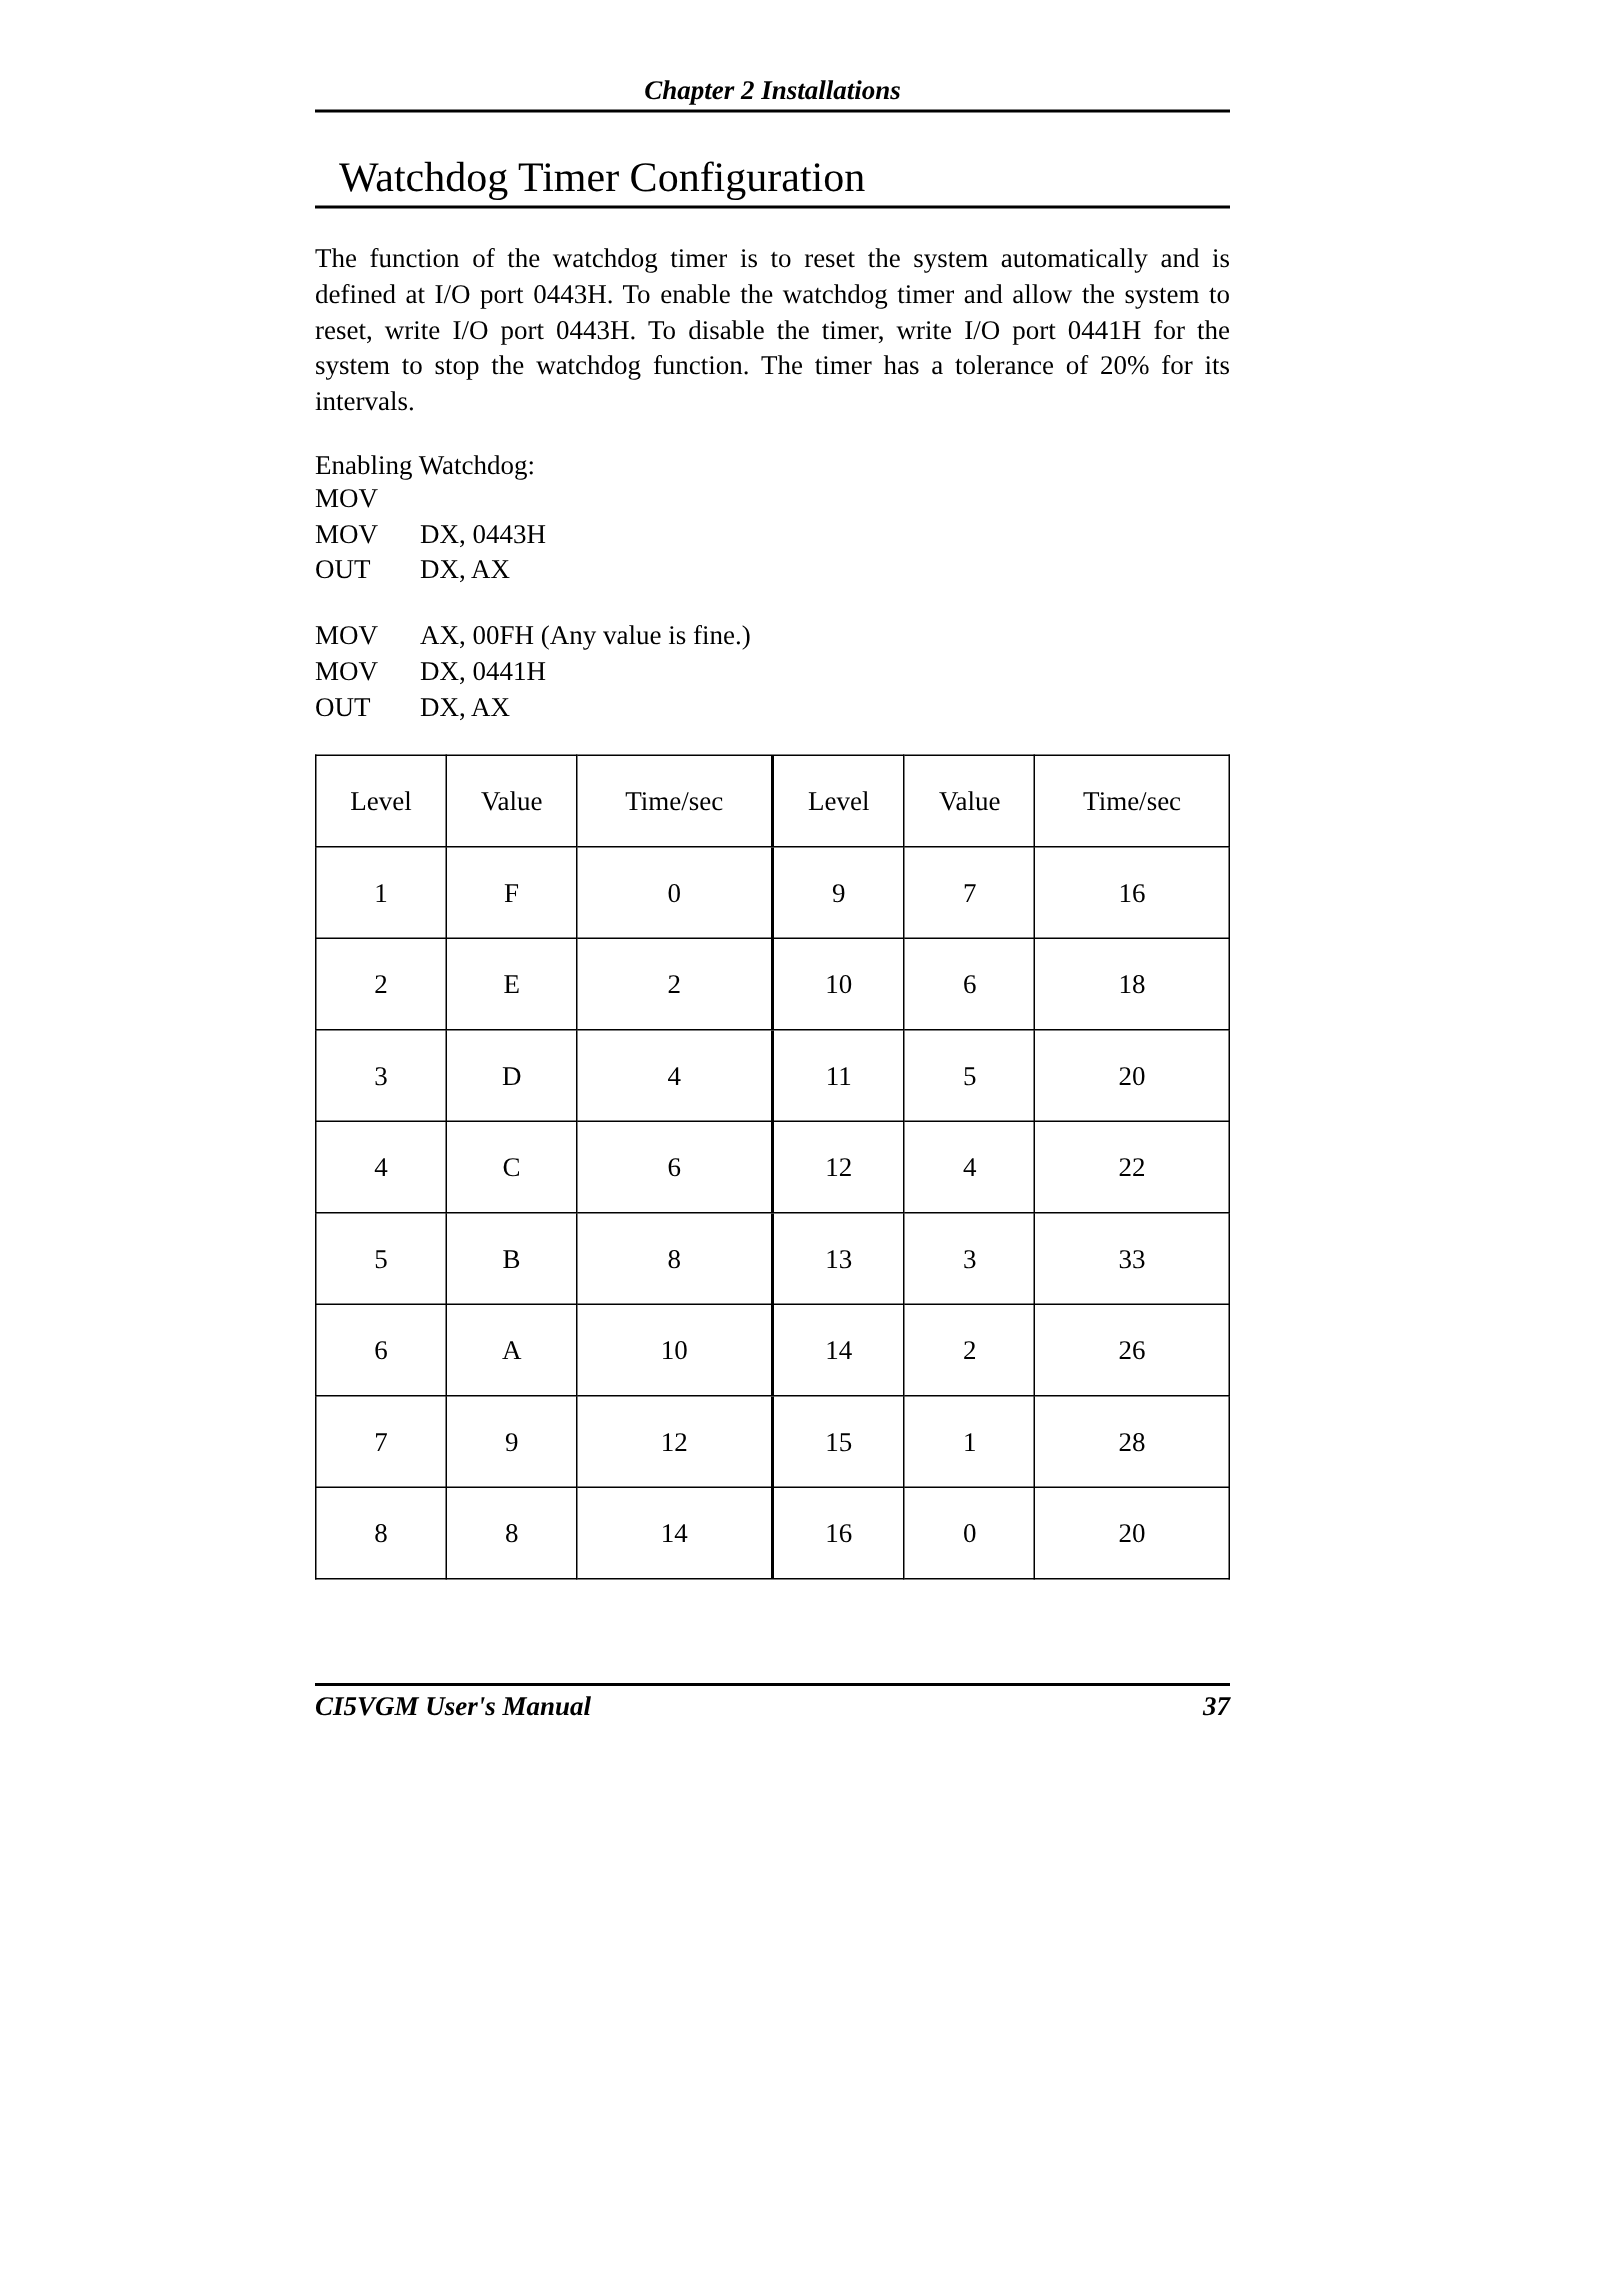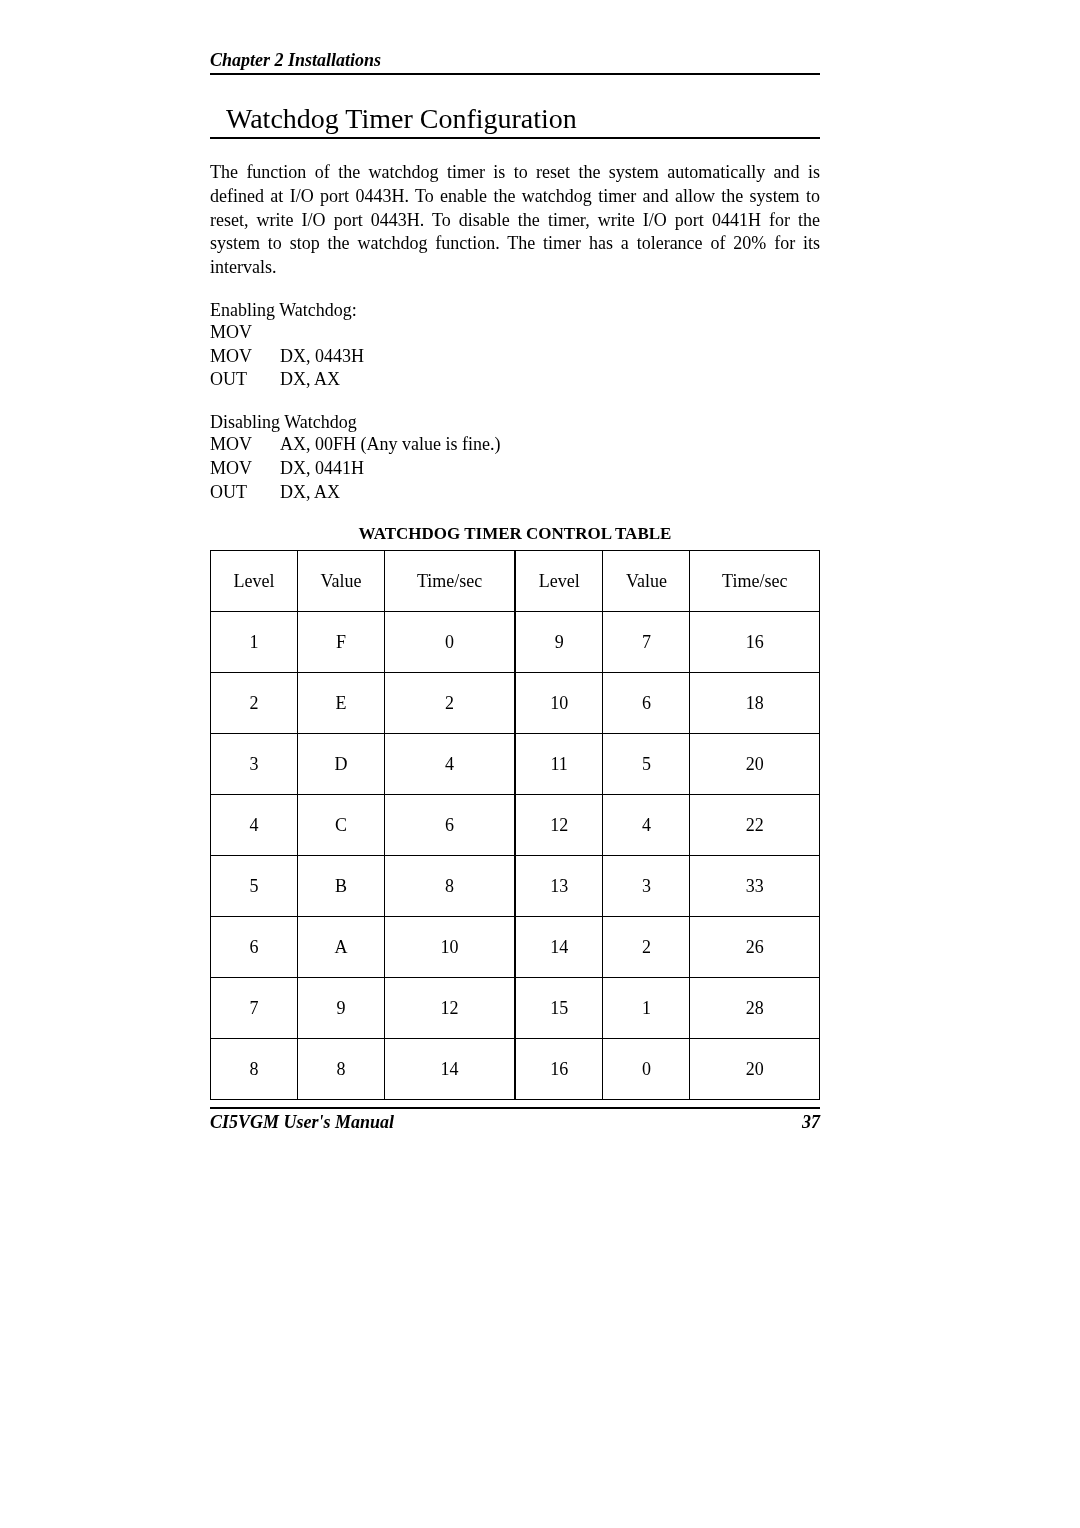--- a/index.html
+++ b/index.html
@@ -13,21 +13,21 @@
     position: relative;
   }
   .page {
     width: 1080px;
     height: 1528px;
     padding: 50px 260px 0 210px;
     box-sizing: border-box;
     position: relative;
   }
   .chapter-header {
-    text-align: left;
+    text-align: center;
     font-style: italic;
     font-weight: bold;
     font-size: 18px;
     margin-bottom: 2px;
   }
   .chapter-rule {
     border: none;
     border-top: 2px solid #000;
     margin: 0 0 28px 0;
   }
@@ -91,21 +91,21 @@
   }
   
   table.control-table th.col3,
   table.control-table td.col3 {
     border-right: 2.5px solid #000;
   }
   .footer {
     position: absolute;
     left: 210px;
     right: 260px;
-    bottom: 395px;
+    bottom: 380px;
   }
   .footer-rule {
     border: none;
     border-top: 2px solid #000;
     margin: 0 0 3px 0;
   }
   .footer-line {
     display: flex;
     justify-content: space-between;
     font-style: italic;
@@ -135,37 +135,35 @@
     <div class="asm-row">
       <span class="asm-op">MOV</span>
       <span class="asm-arg">DX, 0443H</span>
     </div>
     <div class="asm-row">
       <span class="asm-op">OUT</span>
       <span class="asm-arg">DX, AX</span>
     </div>
   </div>
 
-  <div class="subheading">Disabling Watchdog</div>
   <div class="asm-block">
     <div class="asm-row">
       <span class="asm-op">MOV</span>
       <span class="asm-arg">AX, 00FH (Any value is fine.)</span>
     </div>
     <div class="asm-row">
       <span class="asm-op">MOV</span>
       <span class="asm-arg">DX, 0441H</span>
     </div>
     <div class="asm-row">
       <span class="asm-op">OUT</span>
       <span class="asm-arg">DX, AX</span>
     </div>
   </div>
 
-  <div class="table-title">WATCHDOG TIMER CONTROL TABLE</div>
   <table class="control-table">
     <thead>
       <tr>
         <th>Level</th>
         <th>Value</th>
         <th class="col3">Time/sec</th>
         <th>Level</th>
         <th>Value</th>
         <th>Time/sec</th>
       </tr>

